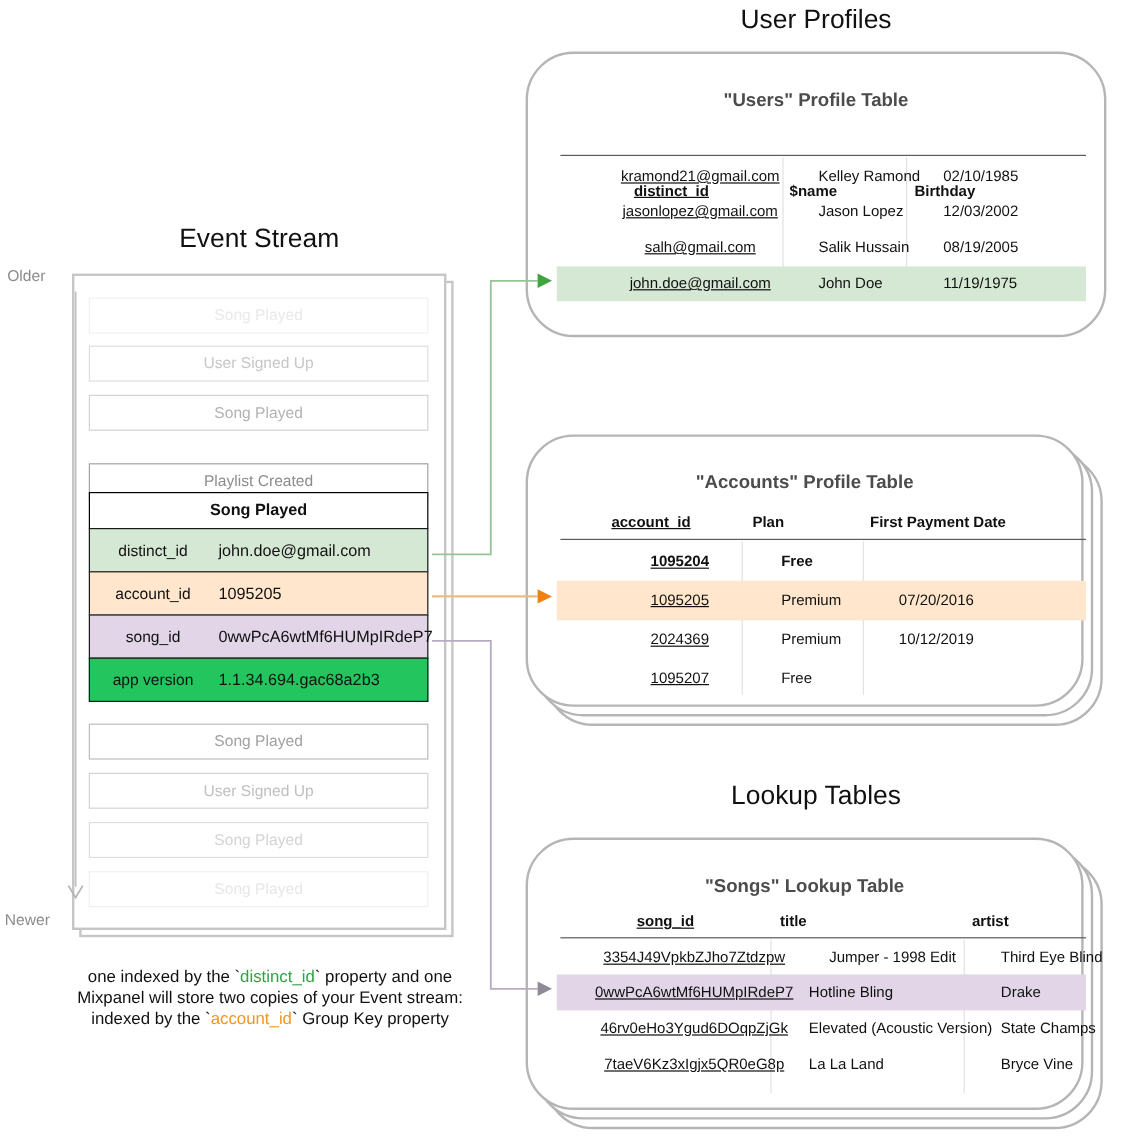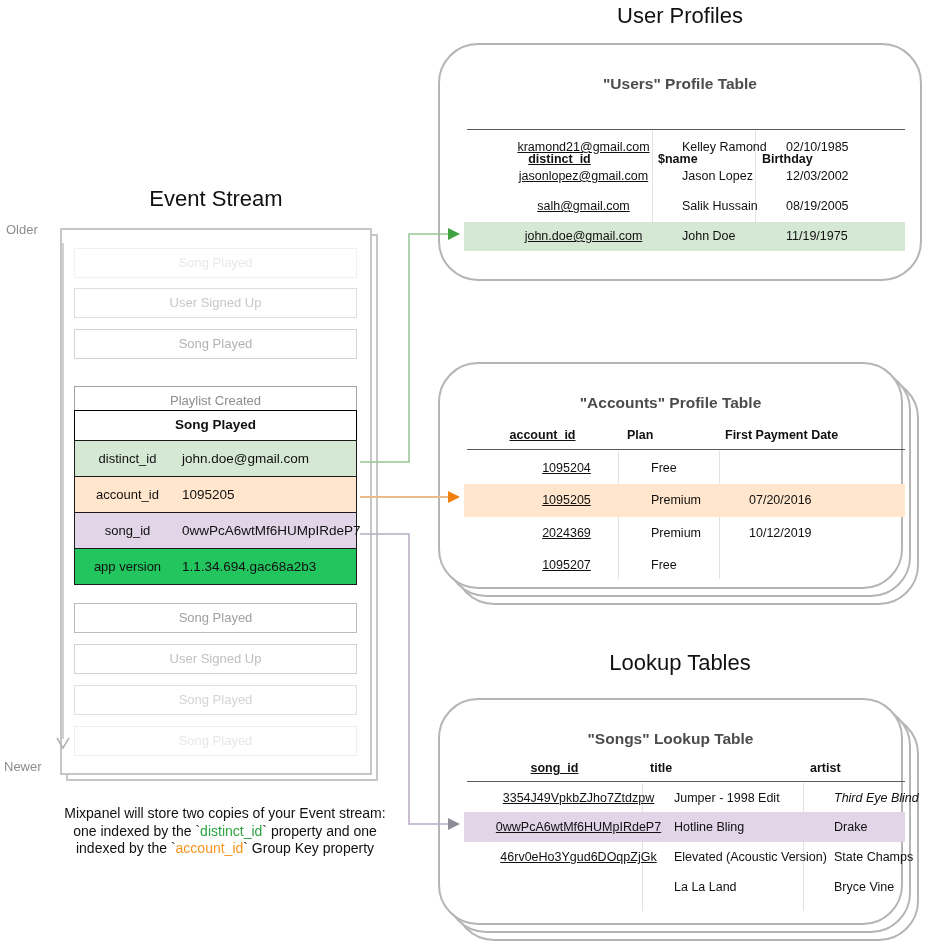--- a/index.html
+++ b/index.html
@@ -154,21 +154,21 @@
     <div class="tbl-heading">"Accounts" Profile Table</div>
 
     <div class="col-hdr c1 idcell" style="top:57px;">account_id</div>
     <div class="col-hdr c2" style="top:57px;">Plan</div>
     <div class="col-hdr c3" style="top:57px;">First Payment Date</div>
 
     <div class="rule" style="left:27px;top:85px;width:438px;"></div>
     <div class="vdiv" style="left:178px;top:87px;height:128px;"></div>
     <div class="vdiv" style="left:279px;top:87px;height:128px;"></div>
 
-    <div class="trow" style="top:89px;height:30px;">
+    <div class="trow" style="top:89px;height:30px;font-weight:bold;">
       <span class="cell c1 idcell" style="line-height:30px;">1095204</span>
       <span class="cell c2" style="line-height:30px;">Free</span>
       <span class="cell c3" style="line-height:30px;"></span>
     </div>
     <div class="trow bg-orange" style="top:120px;height:33px;">
       <span class="cell c1 idcell" style="line-height:33px;">1095205</span>
       <span class="cell c2" style="line-height:33px;">Premium</span>
       <span class="cell c3" style="line-height:33px;">07/20/2016</span>
     </div>
     <div class="trow" style="top:154px;height:30px;">
@@ -194,42 +194,43 @@
     <div class="col-hdr c1 idcell" style="top:54px;">song_id</div>
     <div class="col-hdr c2" style="top:54px;">title</div>
     <div class="col-hdr c3" style="top:54px;">artist</div>
 
     <div class="rule" style="left:27px;top:81px;width:438px;"></div>
     <div class="vdiv" style="left:202px;top:83px;height:128px;"></div>
     <div class="vdiv" style="left:363px;top:83px;height:128px;"></div>
 
     <div class="trow" style="top:83px;height:30px;">
       <span class="cell c1 idcell" style="line-height:30px;">3354J49VpkbZJho7Ztdzpw</span>
-      <span class="cell c2" style="line-height:30px;">Jumper - 1998 Edit</span>
-      <span class="cell c3" style="line-height:30px;font-style:italic;">Third Eye Blind</span>
+      <span class="cell c2" style="line-height:30px;margin-left:17px;">Jumper - 1998 Edit</span>
+      <span class="cell c3" style="line-height:30px;">Third Eye Blind</span>
     </div>
     <div class="trow bg-purple" style="top:112px;height:30px;">
       <span class="cell c1 idcell" style="line-height:30px;">0wwPcA6wtMf6HUMpIRdeP7</span>
       <span class="cell c2" style="line-height:30px;">Hotline Bling</span>
       <span class="cell c3" style="line-height:30px;">Drake</span>
     </div>
     <div class="trow" style="top:142px;height:30px;">
       <span class="cell c1 idcell" style="line-height:30px;">46rv0eHo3Ygud6DOqpZjGk</span>
       <span class="cell c2" style="line-height:30px;">Elevated (Acoustic Version)</span>
       <span class="cell c3" style="line-height:30px;">State Champs</span>
     </div>
     <div class="trow" style="top:172px;height:30px;">
+      <span class="cell c1 idcell" style="line-height:30px;">7taeV6Kz3xIgjx5QR0eG8p</span>
       <span class="cell c2" style="line-height:30px;">La La Land</span>
       <span class="cell c3" style="line-height:30px;">Bryce Vine</span>
     </div>
   </div>
 
   <div class="caption">
+    <div><span>one indexed by the `</span><span class="code-green">distinct_id</span><span>` property and one</span></div>
     <div>Mixpanel will store two copies of your Event stream:</div>
-    <div><span>one indexed by the `</span><span class="code-green">distinct_id</span><span>` property and one</span></div>
     <div><span>indexed by the `</span><span class="code-orange">account_id</span><span>` Group Key property</span></div>
   </div>
 
   <svg class="overlay" width="941" height="951" viewBox="0 0 941 951">
 
     <g>
       <path d="M63,243 V739" stroke="#c2c2c2" stroke-width="1.5" fill="none"></path>
       <path d="M57,738 L63,748 L69,738" stroke="#b3b3b3" stroke-width="1.5" fill="none"></path>
     </g>
 

